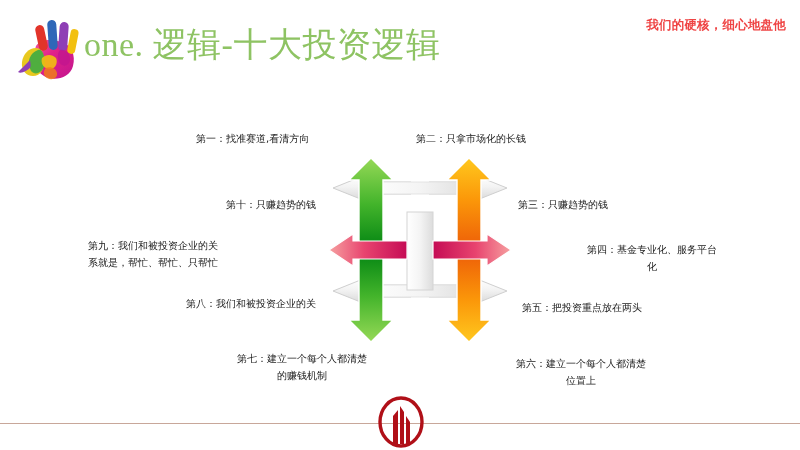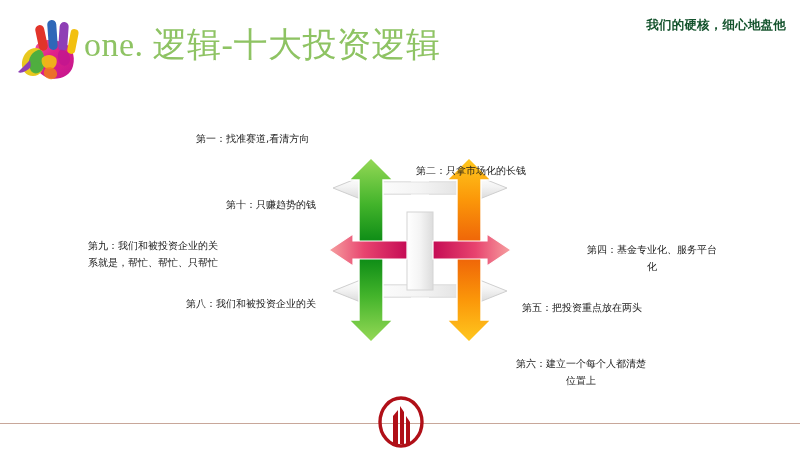--- a/index.html
+++ b/index.html
@@ -14,21 +14,21 @@
     overflow: hidden;
     font-family: "Liberation Serif", "DejaVu Serif", serif;
   }
 
   
   #header-note {
     position: absolute;
     top: 17px;
     right: 14px;
     font-size: 12.5px;
-    color: #14532d;
+    color: #ef4444;
     font-weight: bold;
     letter-spacing: 0.2px;
     font-family: "DejaVu Sans", "Liberation Sans", sans-serif;
     white-space: nowrap;
   }
 
   #hand-logo {
     position: absolute;
     left: 16px;
     top: 12px;
@@ -67,21 +67,21 @@
   .label {
     position: absolute;
     font-size: 10px;
     line-height: 17px;
     color: #1a1a1a;
     font-family: "DejaVu Sans", "Liberation Sans", sans-serif;
     white-space: pre-line;
   }
 
   #label-1 { left: 196px; top: 130px; }
-  #label-2 { left: 416px; top: 130px; margin-top: 32px; }
+  #label-2 { left: 416px; top: 130px; }
   #label-10 { left: 88px; top: 196px; width: 228px; text-align: right; }
   #label-9  { left: 88px; top: 237px; width: 228px; text-align: left; }
   #label-8  { left: 88px; top: 295px; width: 228px; text-align: right; }
   #label-7  { left: 186px; top: 350px; width: 232px; text-align: center; }
   #label-3  { left: 518px; top: 196px; }
   #label-4  { left: 524px; top: 241px; width: 256px; text-align: center; }
   #label-5  { left: 522px; top: 299px; }
   #label-6  { left: 452px; top: 355px; width: 258px; text-align: center; }
 
   
@@ -225,20 +225,23 @@
       </g>
     </svg>
   </div>
 
   <div class="label" id="label-1">第一：找准赛道,看清方向</div>
   <div class="label" id="label-2">第二：只拿市场化的长钱</div>
   <div class="label" id="label-10">第十：只赚趋势的钱</div>
   <div class="label" id="label-9">第九：我们和被投资企业的关
 系就是，帮忙、帮忙、只帮忙</div>
   <div class="label" id="label-8">第八：我们和被投资企业的关</div>
+  <div class="label" id="label-7">第七：建立一个每个人都清楚
+的赚钱机制</div>
+  <div class="label" id="label-3">第三：只赚趋势的钱</div>
   <div class="label" id="label-5">第五：把投资重点放在两头</div>
   <div class="label" id="label-4">第四：基金专业化、服务平台
 化</div>
   <div class="label" id="label-6">第六：建立一个每个人都清楚
 位置上</div>
 </div>
 
 <div id="footer-rule"></div>
 
 <div id="footer-logo">

